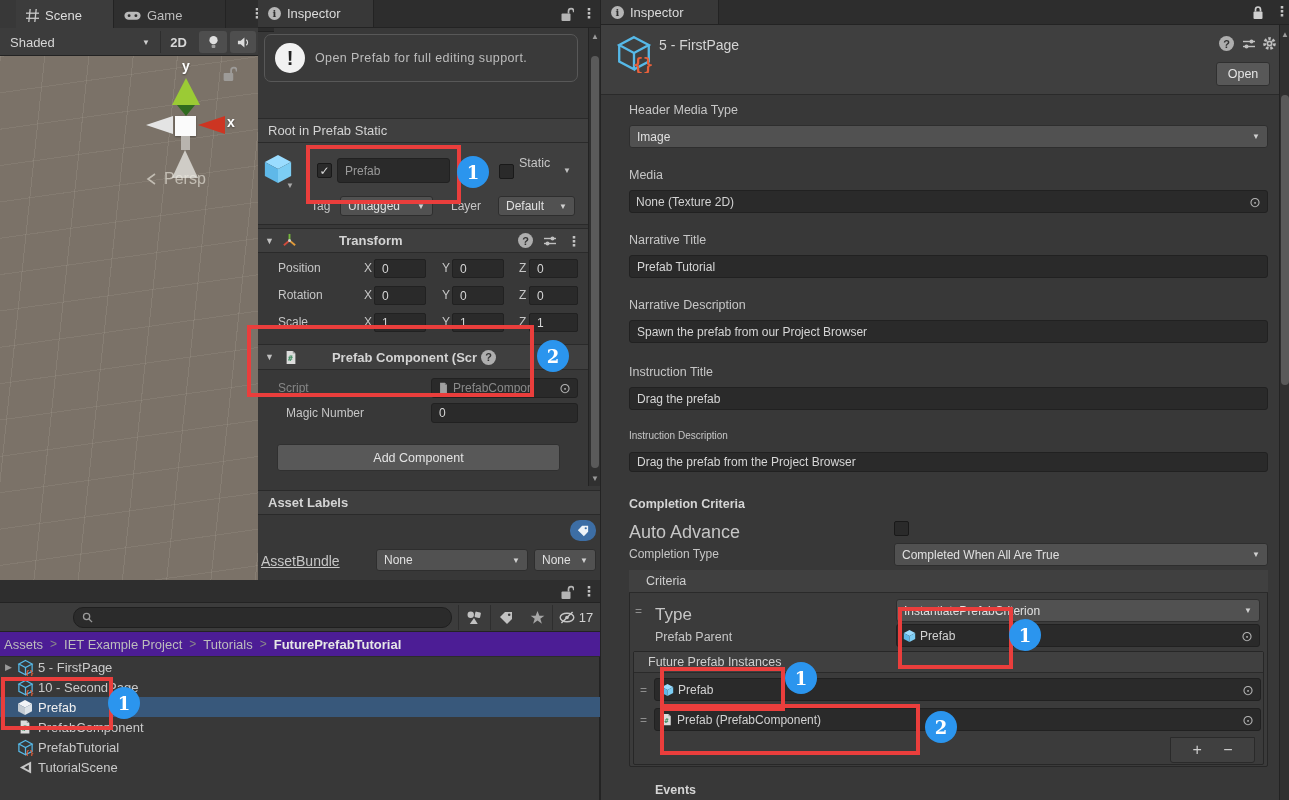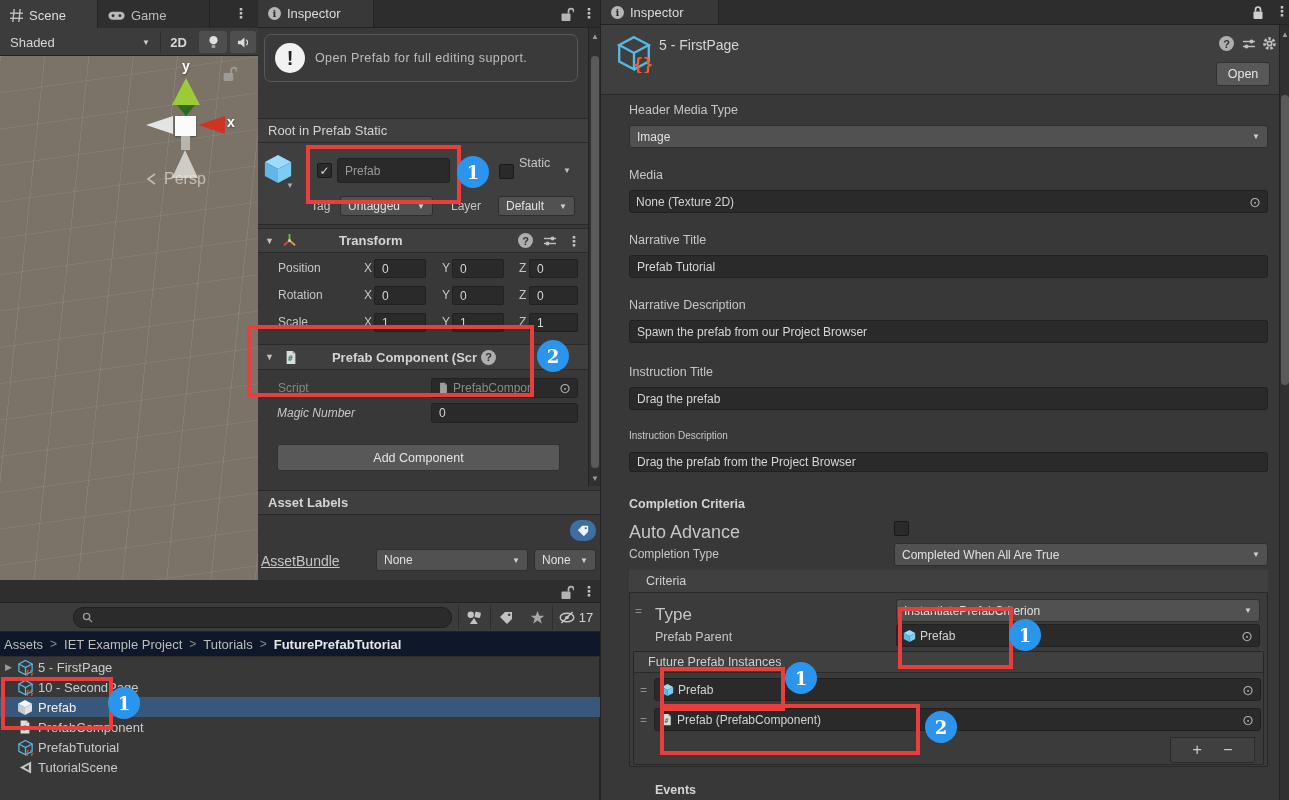--- a/index.html
+++ b/index.html
@@ -51,21 +51,21 @@
   .cone{width:0;height:0;position:absolute;}
   .breadcrumb-item{color:#bdbdbd;font-size:13px;}
   .breadcrumb-sep{color:#8a8a8a;font-size:12px;padding:0 7px;}
 </style>
 </head>
 <body>
 
 <div id="root">
 
   <div class="panel" style="left:0;top:0;width:258px;height:580px;border-right:1px solid #232323;">
-    <div class="abs tabbar" style="left:0;top:0;width:258px;height:32px;text-decoration:underline;">
+    <div class="abs tabbar" style="left:16px;top:0;width:258px;height:32px;text-decoration:underline;">
       <div class="abs tab active" style="left:0;top:0;width:98px;background:#3c3c3c;">
         <svg width="13" height="13" viewBox="0 0 14 14">
             <g stroke="#c8c8c8" stroke-width="1.4" fill="none">
               <line x1="4.5" y1="0" x2="3" y2="14"></line>
               <line x1="11" y1="0" x2="9.5" y2="14"></line>
               <line x1="0" y1="4.5" x2="14" y2="4.5"></line>
               <line x1="0" y1="10" x2="14" y2="10"></line>
             </g>
           </svg>
         <span style="font-size:13px;color:#dcdcdc;">Scene</span>
@@ -240,21 +240,21 @@
       <div class="abs objfield" style="left:173px;top:0;width:147px;height:20px;color:#8a8a8a;">
         <svg width="11" height="12" viewBox="0 0 16 17">
             <path d="M3 1h7l3 3v12H3z" fill="#9f9f9f"></path>
             <path d="M10 1l3 3h-3z" fill="#777"></path>
           </svg>
         <span style="white-space:nowrap;overflow:hidden;">PrefabCompor</span>
         <span class="picker">⊙</span>
       </div>
     </div>
     <div class="abs" style="left:0;top:403px;width:332px;height:20px;">
-      <span class="abs lbl" style="left:19px;top:3px;font-style:italic;">Magic Number</span>
+      <span class="abs lbl" style="left:28px;top:3px;">Magic Number</span>
       <input class="abs tfield" style="left: 173px; top: 0px; width: 147px; height: 20px;" value="0">
     </div>
 
     <div class="abs btn" style="left:19px;top:444px;width:283px;height:27px;">
       <span>Add Component</span>
     </div>
 
     <div class="abs scrolltrack" style="left:330px;top:28px;width:12px;height:458px;">
       <span class="scrollarrow" style="top:4px;">▲</span>
       <div class="scrollthumb" style="top:28px;height:412px;"></div>
@@ -324,21 +324,21 @@
       </div>
       <div class="abs" style="left:552px;top:2px;width:46px;height:25px;border-left:1px solid #2e2e2e;display:flex;align-items:center;justify-content:center;gap:3px;">
         <svg width="18" height="13" viewBox="0 0 18 13">
             <ellipse cx="9" cy="6.5" rx="6.8" ry="4.3" fill="none" stroke="#c6c6c6" stroke-width="1.4"></ellipse>
             <circle cx="9" cy="6.5" r="1.8" fill="#c6c6c6"></circle>
             <line x1="3.4" y1="12" x2="14.6" y2="1" stroke="#c6c6c6" stroke-width="1.5"></line>
           </svg>
         <span style="font-size:13px;color:#d2d2d2;">17</span>
       </div>
     </div>
-    <div class="abs" style="left:0;top:52px;width:600px;height:25px;background:#0f172a;border-bottom:1px solid #2c2c2c;display:flex;align-items:center;padding-left:4px;box-sizing:border-box;">
+    <div class="abs" style="left:0;top:52px;width:600px;height:25px;background:#4c1d95;border-bottom:1px solid #2c2c2c;display:flex;align-items:center;padding-left:4px;box-sizing:border-box;">
       <span class="breadcrumb-item">Assets</span>
       <span class="breadcrumb-sep">&gt;</span>
       <span class="breadcrumb-item">IET Example Project</span>
       <span class="breadcrumb-sep">&gt;</span>
       <span class="breadcrumb-item">Tutorials</span>
       <span class="breadcrumb-sep">&gt;</span>
       <span class="breadcrumb-item" style="font-weight:bold;color:#e6e6e6;">FuturePrefabTutorial</span>
     </div>
 
     <div class="abs" style="left:0;top:77px;width:600px;height:143px;">

